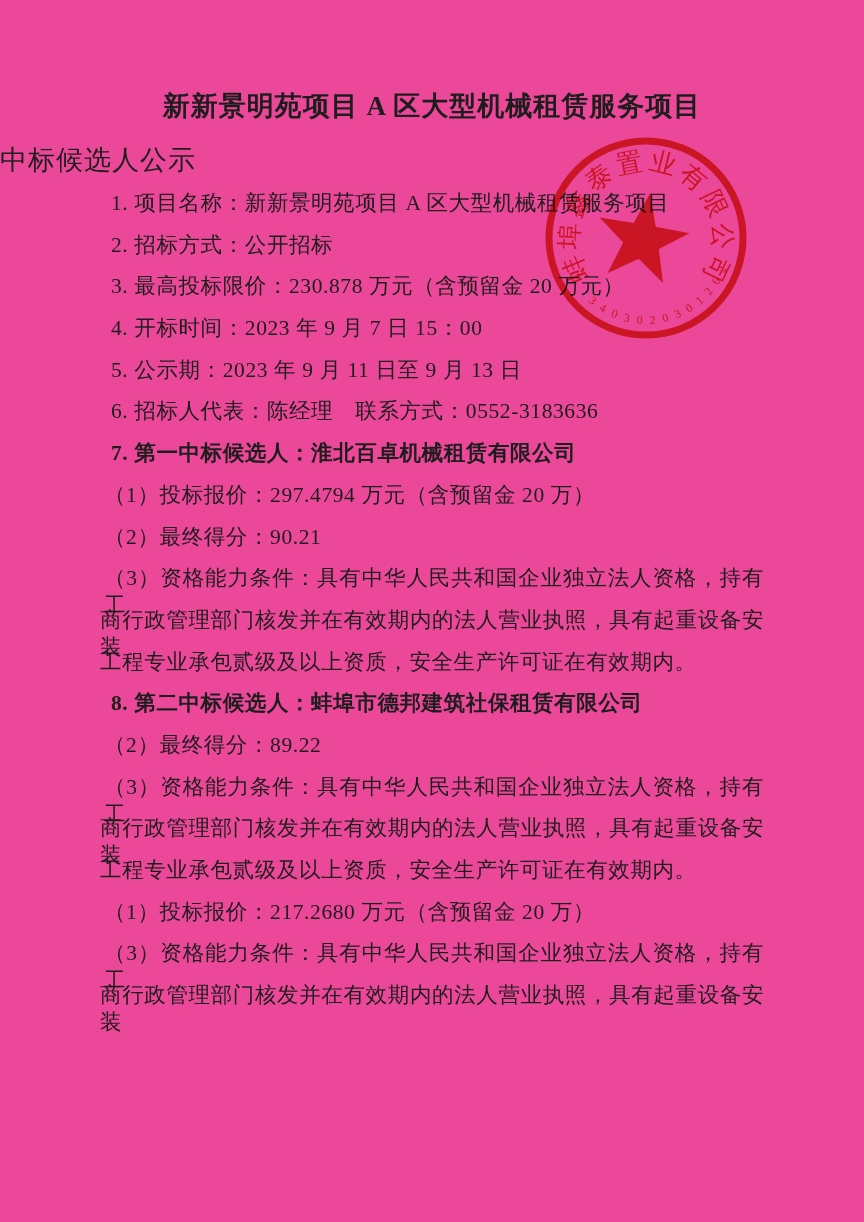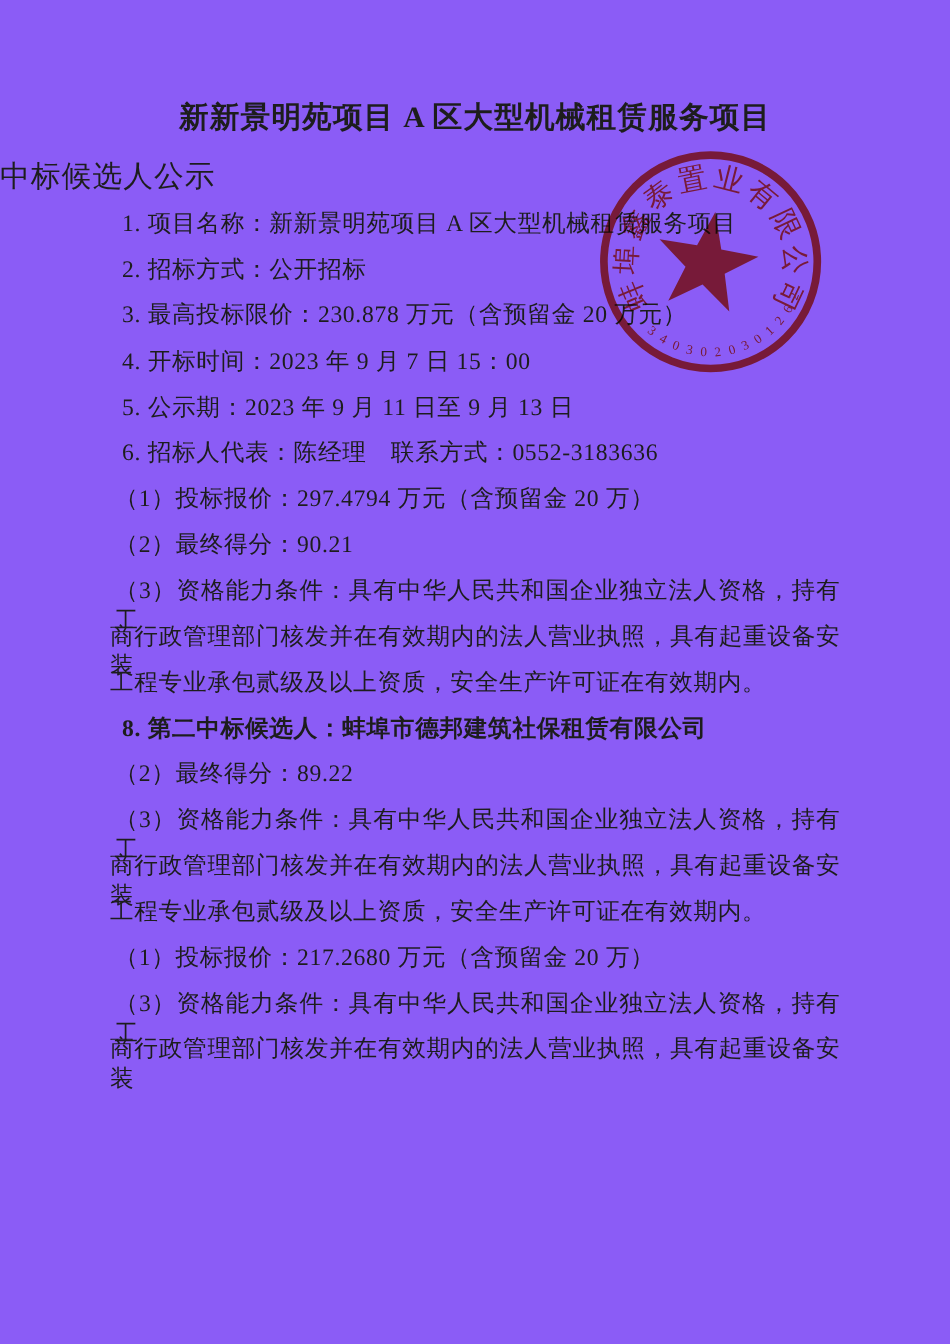--- a/index.html
+++ b/index.html
@@ -1,20 +1,20 @@
 <!DOCTYPE html>
 <html><head>
 <meta charset="utf-8">
 <style>
   html, body { margin: 0; padding: 0; background: #ffffff; }
   .page {
     position: relative;
     width: 864px;
     height: 1222px;
-    background: #8b5cf6;
+    background: #ec4899;
     overflow: hidden;
     font-family: "Liberation Serif", "DejaVu Serif", serif;
     color: #1d1d1d;
   }
   .title {
     margin: 0;
     padding-top: 90px;
     text-align: center;
     font-size: 27px;
     line-height: 32px;
@@ -77,20 +77,21 @@
 
   <h2 class="subtitle">中标候选人公示</h2>
 
   <div class="body-lines" id="body-lines">
       <div class="line style-item">1. 项目名称：新新景明苑项目 A 区大型机械租赁服务项目</div>
       <div class="line style-item">2. 招标方式：公开招标</div>
       <div class="line style-item">3. 最高投标限价：230.878 万元（含预留金 20 万元）</div>
       <div class="line style-item">4. 开标时间：2023 年 9 月 7 日 15：00</div>
       <div class="line style-item">5. 公示期：2023 年 9 月 11 日至 9 月 13 日</div>
       <div class="line style-item">6. 招标人代表：陈经理　联系方式：0552-3183636</div>
+      <div class="line style-item-bold">7. 第一中标候选人：淮北百卓机械租赁有限公司</div>
       <div class="line style-sub">（1）投标报价：297.4794 万元（含预留金 20 万）</div>
       <div class="line style-sub">（2）最终得分：90.21</div>
       <div class="line style-sub-justify">（3）资格能力条件：具有中华人民共和国企业独立法人资格，持有工</div>
       <div class="line style-cont-justify">商行政管理部门核发并在有效期内的法人营业执照，具有起重设备安装</div>
       <div class="line style-cont">工程专业承包贰级及以上资质，安全生产许可证在有效期内。</div>
       <div class="line style-item-bold">8. 第二中标候选人：蚌埠市德邦建筑社保租赁有限公司</div>
       <div class="line style-sub">（2）最终得分：89.22</div>
       <div class="line style-sub-justify">（3）资格能力条件：具有中华人民共和国企业独立法人资格，持有工</div>
       <div class="line style-cont-justify">商行政管理部门核发并在有效期内的法人营业执照，具有起重设备安装</div>
       <div class="line style-cont">工程专业承包贰级及以上资质，安全生产许可证在有效期内。</div>

